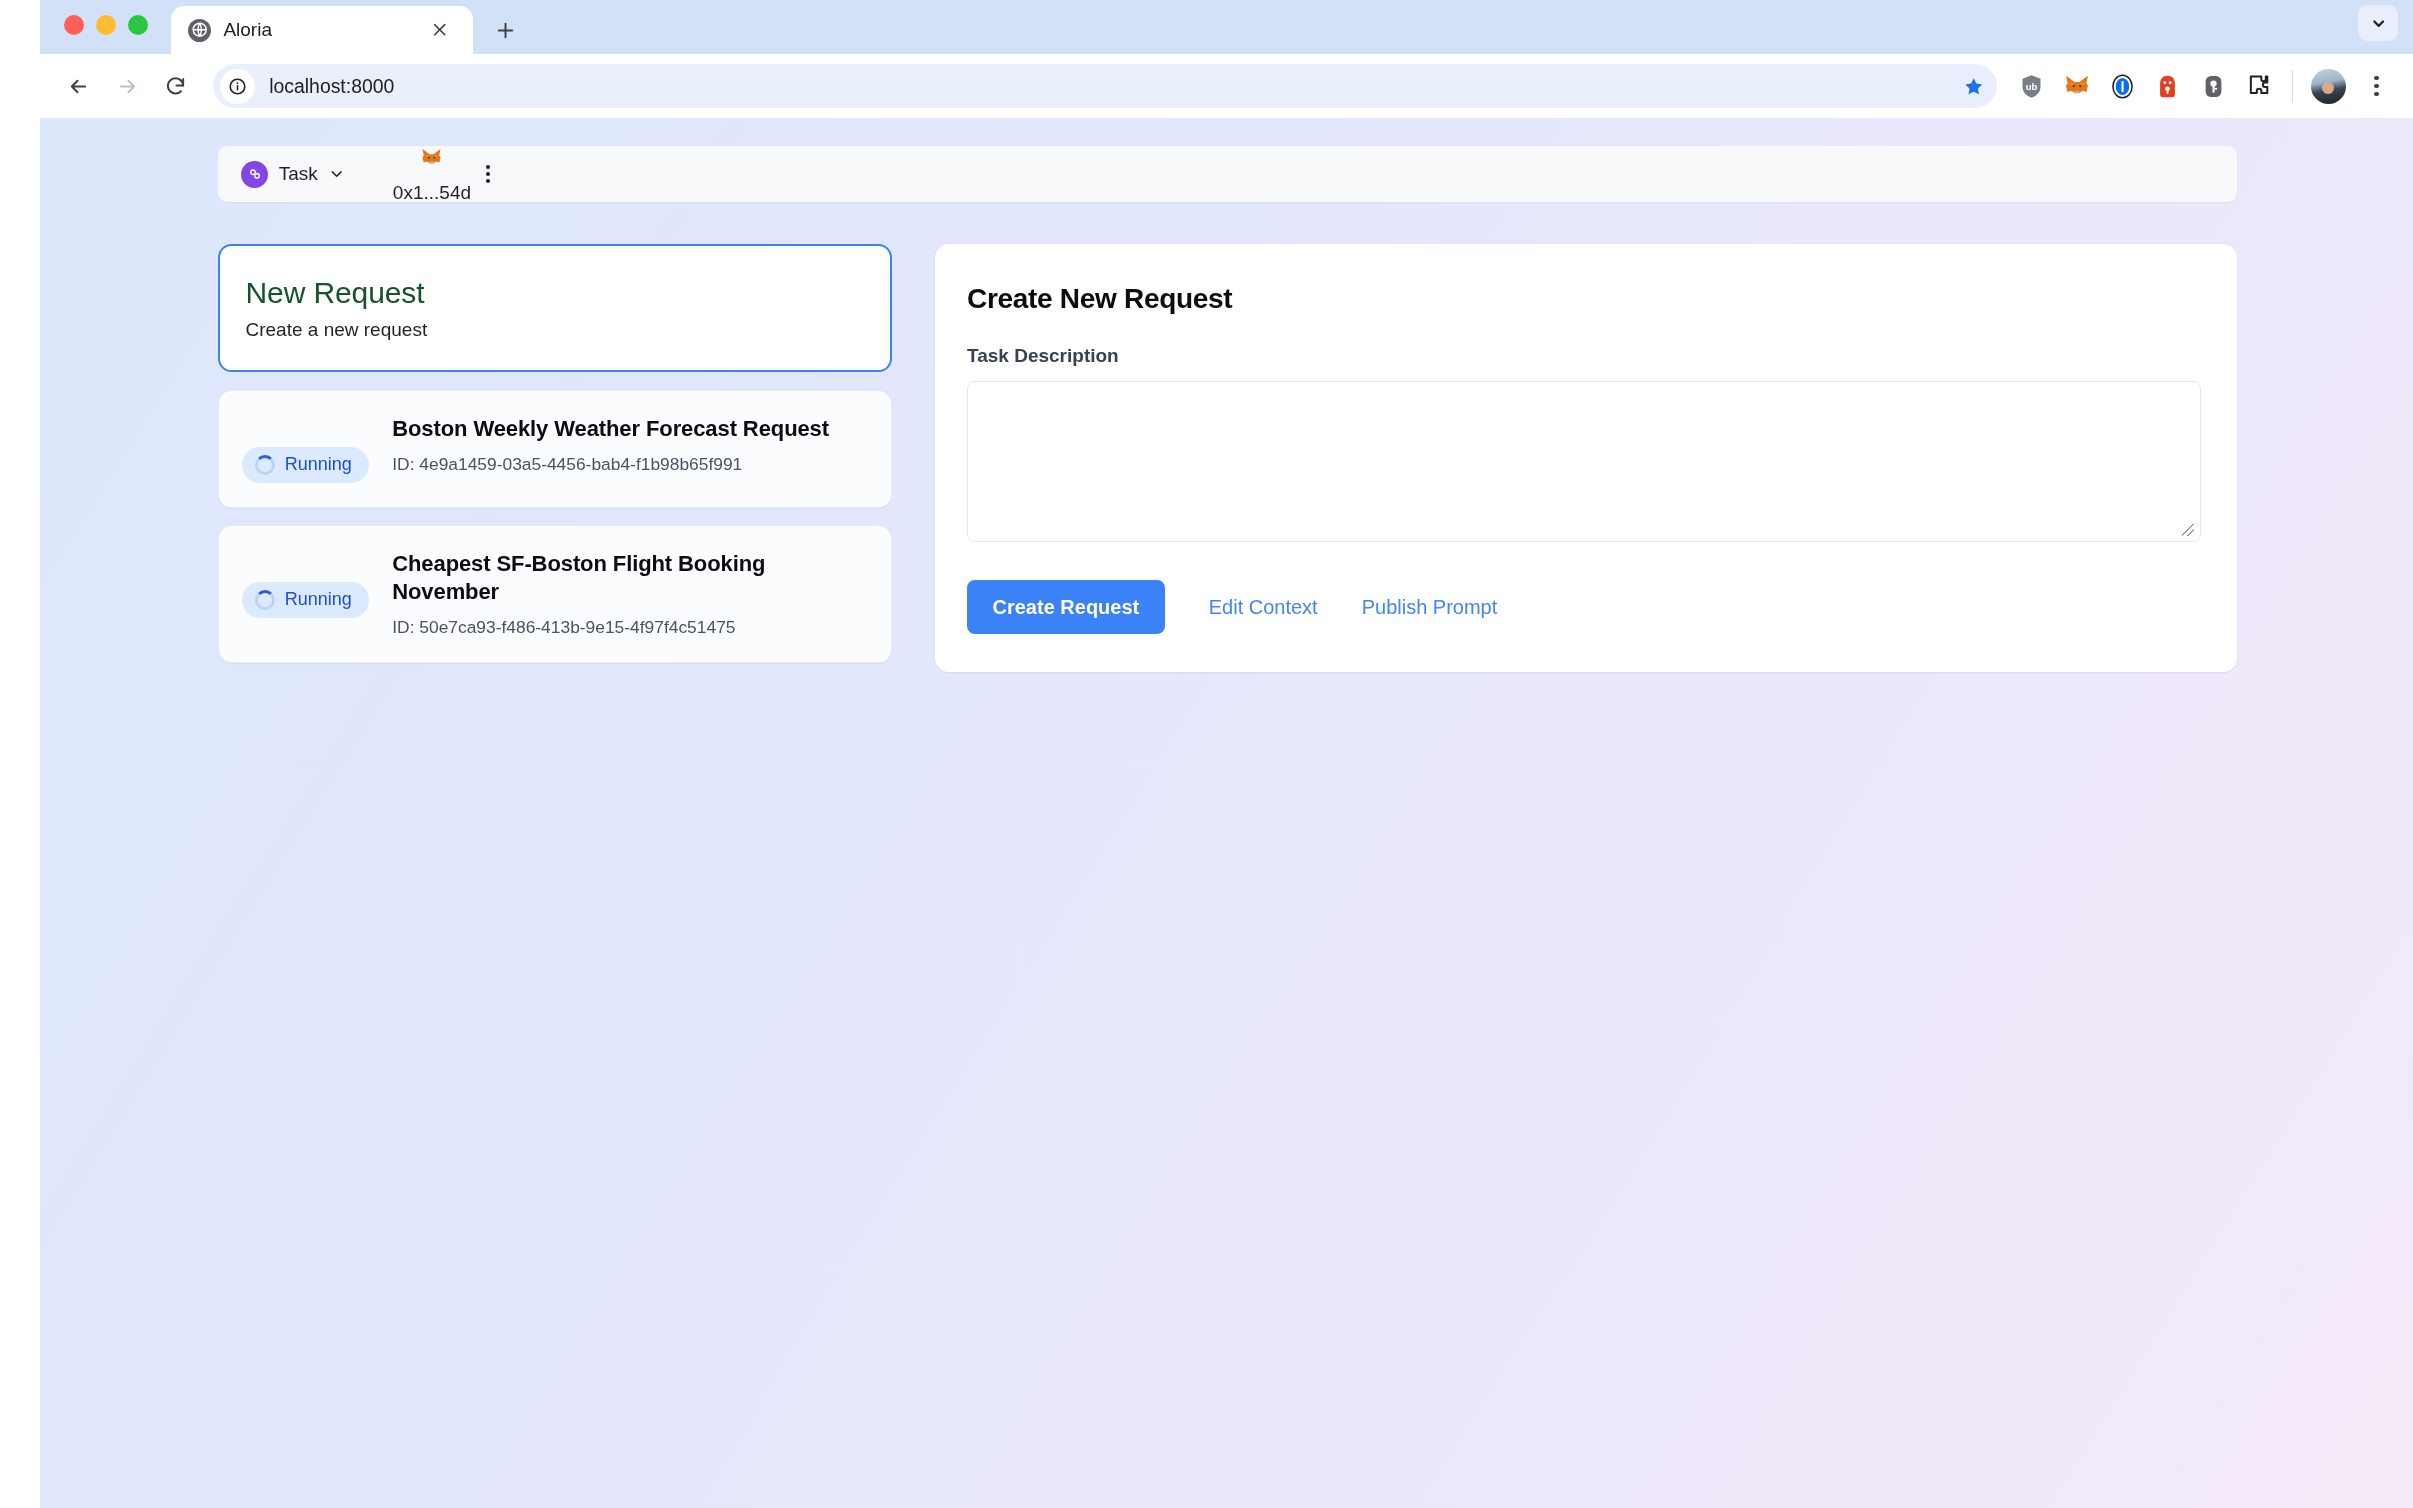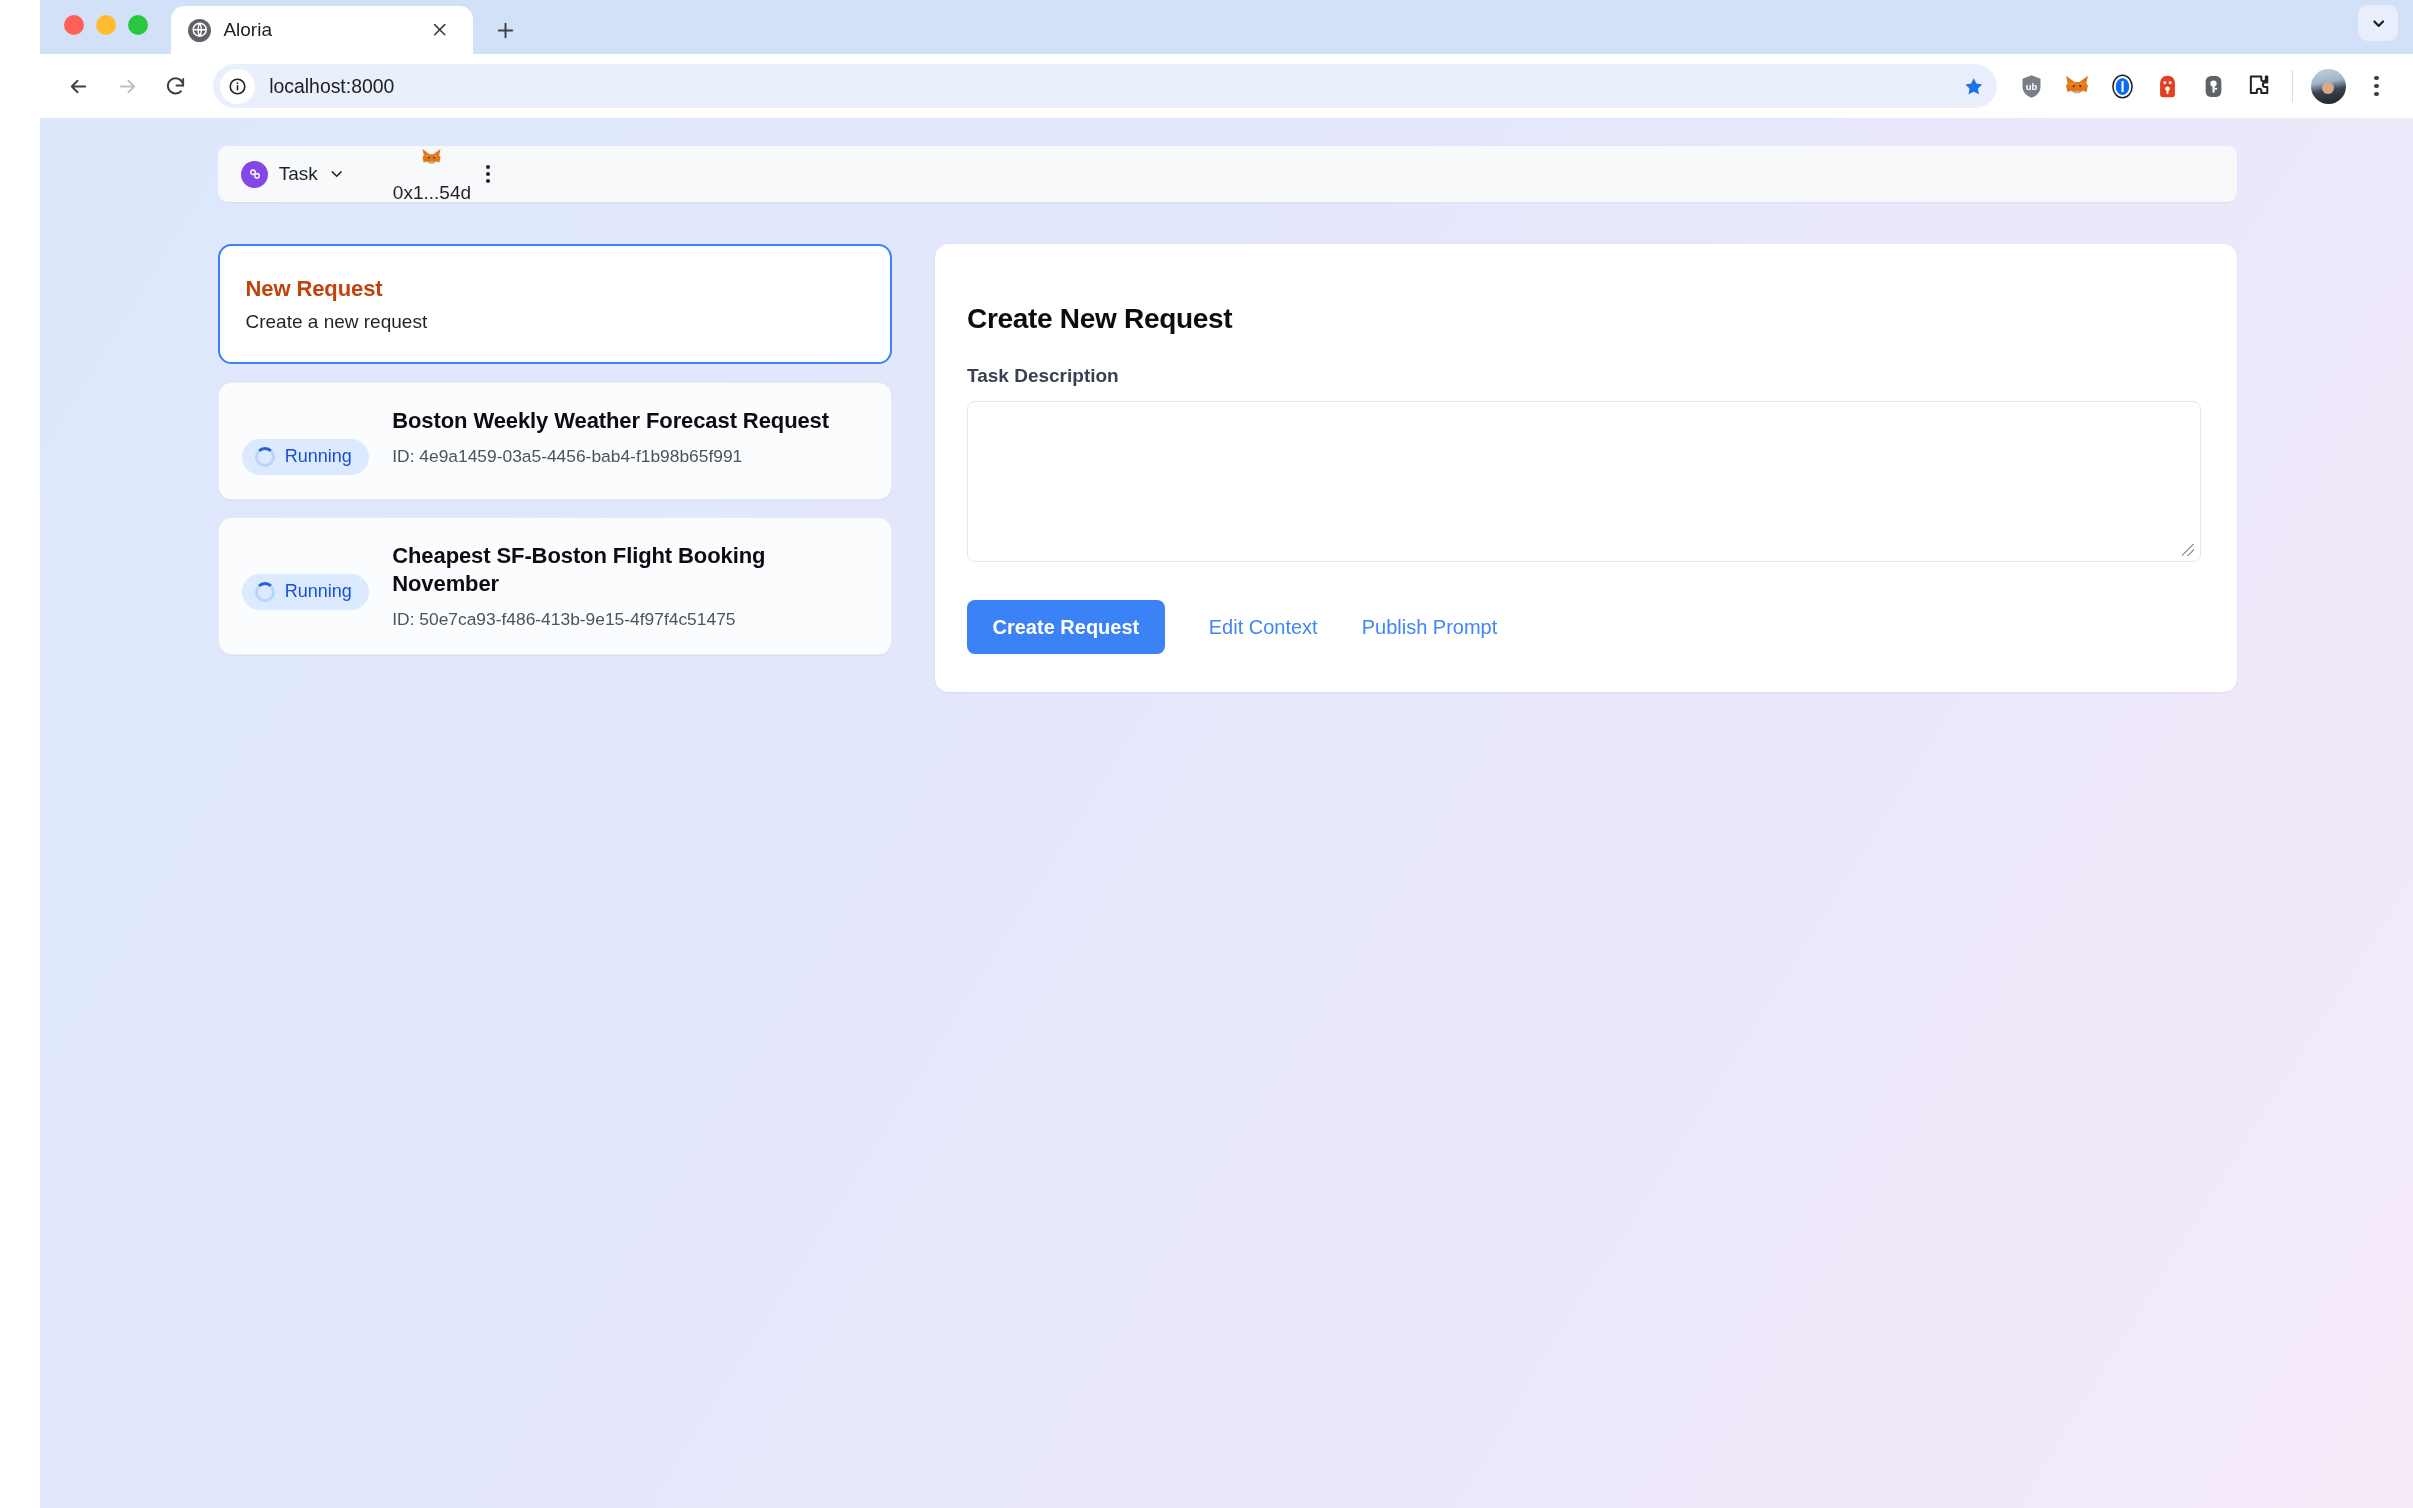--- a/index.html
+++ b/index.html
@@ -189,21 +189,21 @@
 
   
   .sidebar { width: 674px; flex: 0 0 674px; display: flex; flex-direction: column; gap: 17.4px; }
 
   .card-new {
     background: #ffffff;
     border: 2.7px solid #3b82f6;
     border-radius: 13.4px;
     padding: 29.5px 25.5px 29.5px 25.5px;
   }
-  .card-new .t { font-size: 22px; font-weight: bold; color: #c2410c; letter-spacing: -0.1px; }
+  .card-new .t { font-size: 30px; font-weight: normal; color: #14532d; letter-spacing: -0.1px; }
   .card-new .s { font-size: 19px; color: #1f2328; margin-top: 9.4px; }
 
   .req-card {
     background: #fbfcfd;
     border: 1.3px solid #e8ebef;
     border-radius: 13.4px;
     padding: 24px 23px;
     display: flex;
     align-items: flex-start;
     gap: 23px;
@@ -230,21 +230,21 @@
   .req-id { font-size: 17.4px; color: #4a5360; margin-top: 10.7px; }
 
   
   .panel {
     flex: 1;
     background: #ffffff;
     border-radius: 13.4px;
     padding: 39px 36px 38px 32px;
     box-shadow: 0 0.7px 2px rgba(16,24,40,.07);
   }
-  .panel-title { font-size: 28px; font-weight: bold; color: #0b0d10; letter-spacing: -0.3px; margin-top: 20px; }
+  .panel-title { font-size: 28px; font-weight: bold; color: #0b0d10; letter-spacing: -0.3px; }
   .field-label { font-size: 19px; font-weight: bold; color: #374151; margin-top: 29.5px; }
   .textarea {
     margin-top: 14.7px;
     height: 161px;
     border: 1.3px solid #e5e7eb;
     border-radius: 8px;
     background: #ffffff;
     position: relative;
   }
   .textarea::after {

